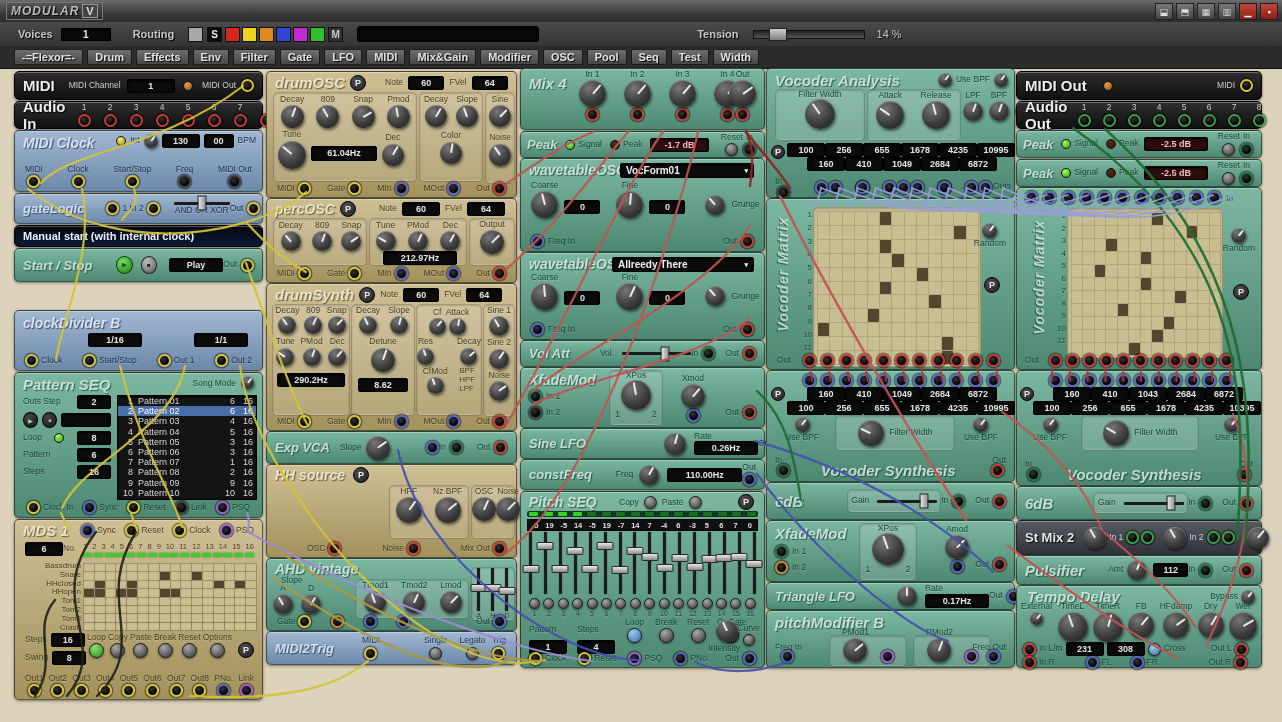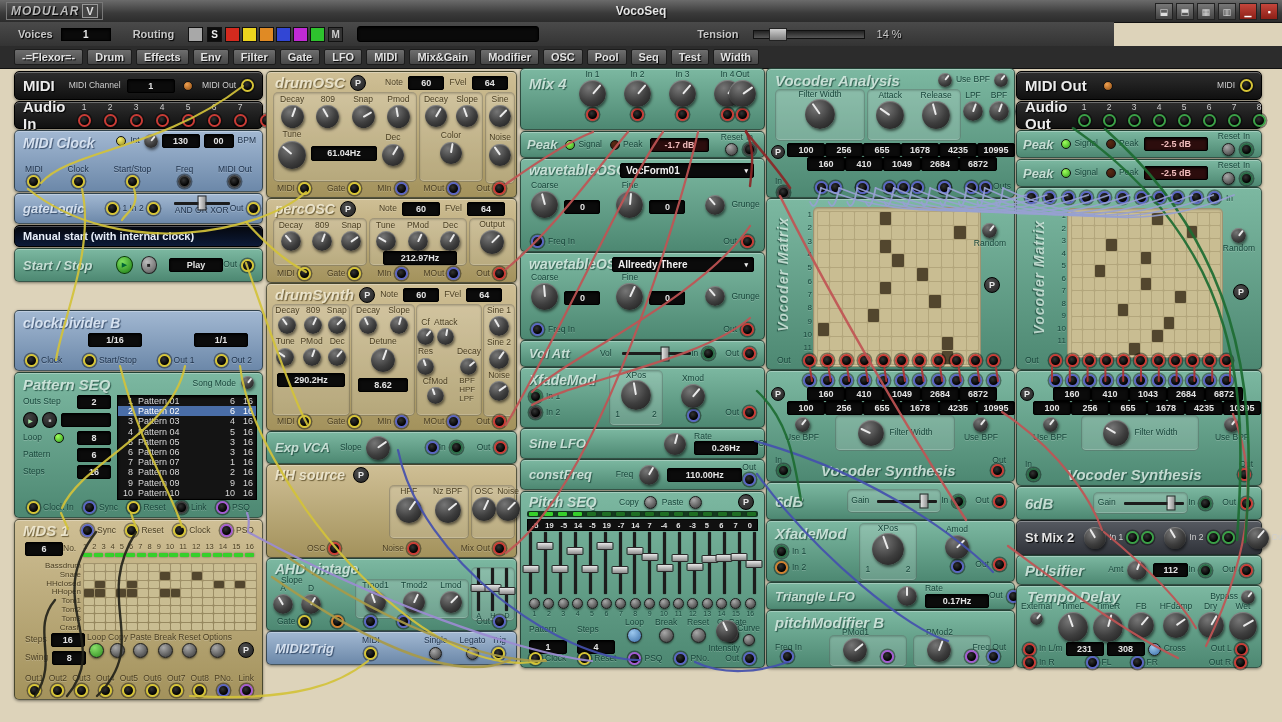--- a/index.html
+++ b/index.html
@@ -6,21 +6,21 @@
   #stage{position:relative;width:1282px;height:722px;overflow:hidden;background:#ddd3ba;font-family:"Liberation Sans",sans-serif;-webkit-font-smoothing:antialiased;}
   
   #titlebar{position:absolute;left:0;top:0;width:1282px;height:22px;background:linear-gradient(180deg,#6b6b6b,#3a3a3a 60%,#2c2c2c);display:flex;align-items:center;border-bottom:1px solid #111;}
   #logo{margin-left:6px;background:linear-gradient(180deg,#555,#2a2a2a);border:1px solid #777;padding:0 4px;display:flex;gap:3px;align-items:center;height:16px;}
   #logo .lg{font:bold italic 12px "Liberation Sans",sans-serif;color:#bcbcbc;letter-spacing:1px;text-shadow:1px 1px 1px #000;}
   #logo .lgv{font:bold 11px "Liberation Sans",sans-serif;color:#ddd;border:1px solid #999;background:#444;padding:0 3px;}
   #wtitle{position:absolute;left:0;right:0;text-align:center;font:bold 12px "Liberation Sans",sans-serif;color:#e4e4e4;text-shadow:1px 1px 1px #000;}
   #wicons{position:absolute;right:4px;top:3px;display:flex;gap:3px;}
   .wic{width:16px;height:15px;background:linear-gradient(180deg,#777,#444);border:1px solid #222;color:#ddd;font-size:9px;display:flex;align-items:center;justify-content:center;}
   .wic.red{background:linear-gradient(180deg,#c5463c,#8c1f16);color:#fff;}
-  #toolbar{position:absolute;left:0;top:22px;width:1114px;height:24px;background:linear-gradient(180deg,#4a4a4a,#343434);display:flex;align-items:center;border-bottom:1px solid #151515;color:#cfcfcf;}
+  #toolbar{position:absolute;left:0;top:22px;width:1282px;height:24px;background:linear-gradient(180deg,#4a4a4a,#343434);display:flex;align-items:center;border-bottom:1px solid #151515;color:#cfcfcf;}
   .tlab{font:bold 11px "Liberation Sans",sans-serif;color:#c7c7c7;text-shadow:1px 1px 1px #000;}
   .tdisp{background:#0a0a0a;border:1px solid #000;box-shadow:inset 0 1px 3px #000;color:#e8e8e8;font:bold 10px "Liberation Sans",sans-serif;text-align:center;}
   .sw{width:13px;height:13px;border:1px solid #111;}
   .swtxt{width:13px;height:13px;border:1px solid #111;background:#0c0c0c;color:#eee;font:bold 10px "Liberation Sans",sans-serif;display:flex;align-items:center;justify-content:center;}
   #tabs{position:absolute;left:0;top:46px;width:1282px;height:22px;background:#2c2c2c;display:flex;align-items:center;gap:4px;padding-left:14px;border-bottom:1px solid #101010;}
   .tab{background:linear-gradient(180deg,#6e6e6e,#484848);border:1px solid #1c1c1c;border-radius:2px;color:#e2e2e2;font:bold 11px "Liberation Sans",sans-serif;padding:1px 7px;text-shadow:1px 1px 1px #000;}
   
   .mod{position:absolute;border-radius:5px;border:1px solid rgba(10,20,15,.6);box-shadow:0 1px 3px rgba(0,0,0,.45),inset 0 1px 0 rgba(255,255,255,.3);box-sizing:border-box;}
   .green{background:linear-gradient(180deg,#7cb8a1,#4d английs8872);}
   .green{background:linear-gradient(180deg,#7cb8a1,#4d8872);}
@@ -81,21 +81,20 @@
 </head>
 <body>
 
 <div id="stage">
 
   <div id="titlebar">
     <div id="logo">
       <span class="lg">MODULAR</span>
       <span class="lgv">V</span>
     </div>
-    <div id="wtitle">VocoSeq</div>
     <div id="wicons">
         <span class="wic">⬓</span>
         <span class="wic">⬒</span>
         <span class="wic">▦</span>
         <span class="wic">▥</span>
         <span class="wic red">▁</span>
         <span class="wic red">▪</span>
       </div>
   </div>
 
@@ -938,21 +937,21 @@
         </div>
       <div class="kw" style="margin-top:3px">
           <span class="lb">Detune</span>
           <span class="k" style="width:24px;height:24px;--a:20deg">
             <i></i>
           </span>
         </div>
       <span class="d" style="display:block;margin:6px 6px 0;height:10px">8.62</span>
     </div>
     <div class="inset" style="position:absolute;left:149px;top:20px;width:64px;height:110px">
-      <div class="row" style="justify-content:flex-start;margin-top:13px">
+      <div class="row" style="justify-content:center;margin-top:3px">
           <div class="kw">
             <span class="lb">Cf</span>
             <span class="k" style="height: 17px; width: 17px; --a: 40deg;">
               <i></i>
             </span>
           </div>
           <div class="kw">
             <span class="lb">Attack</span>
             <span class="k" style="height: 17px; width: 17px; --a: 10deg;">
               <i></i>

